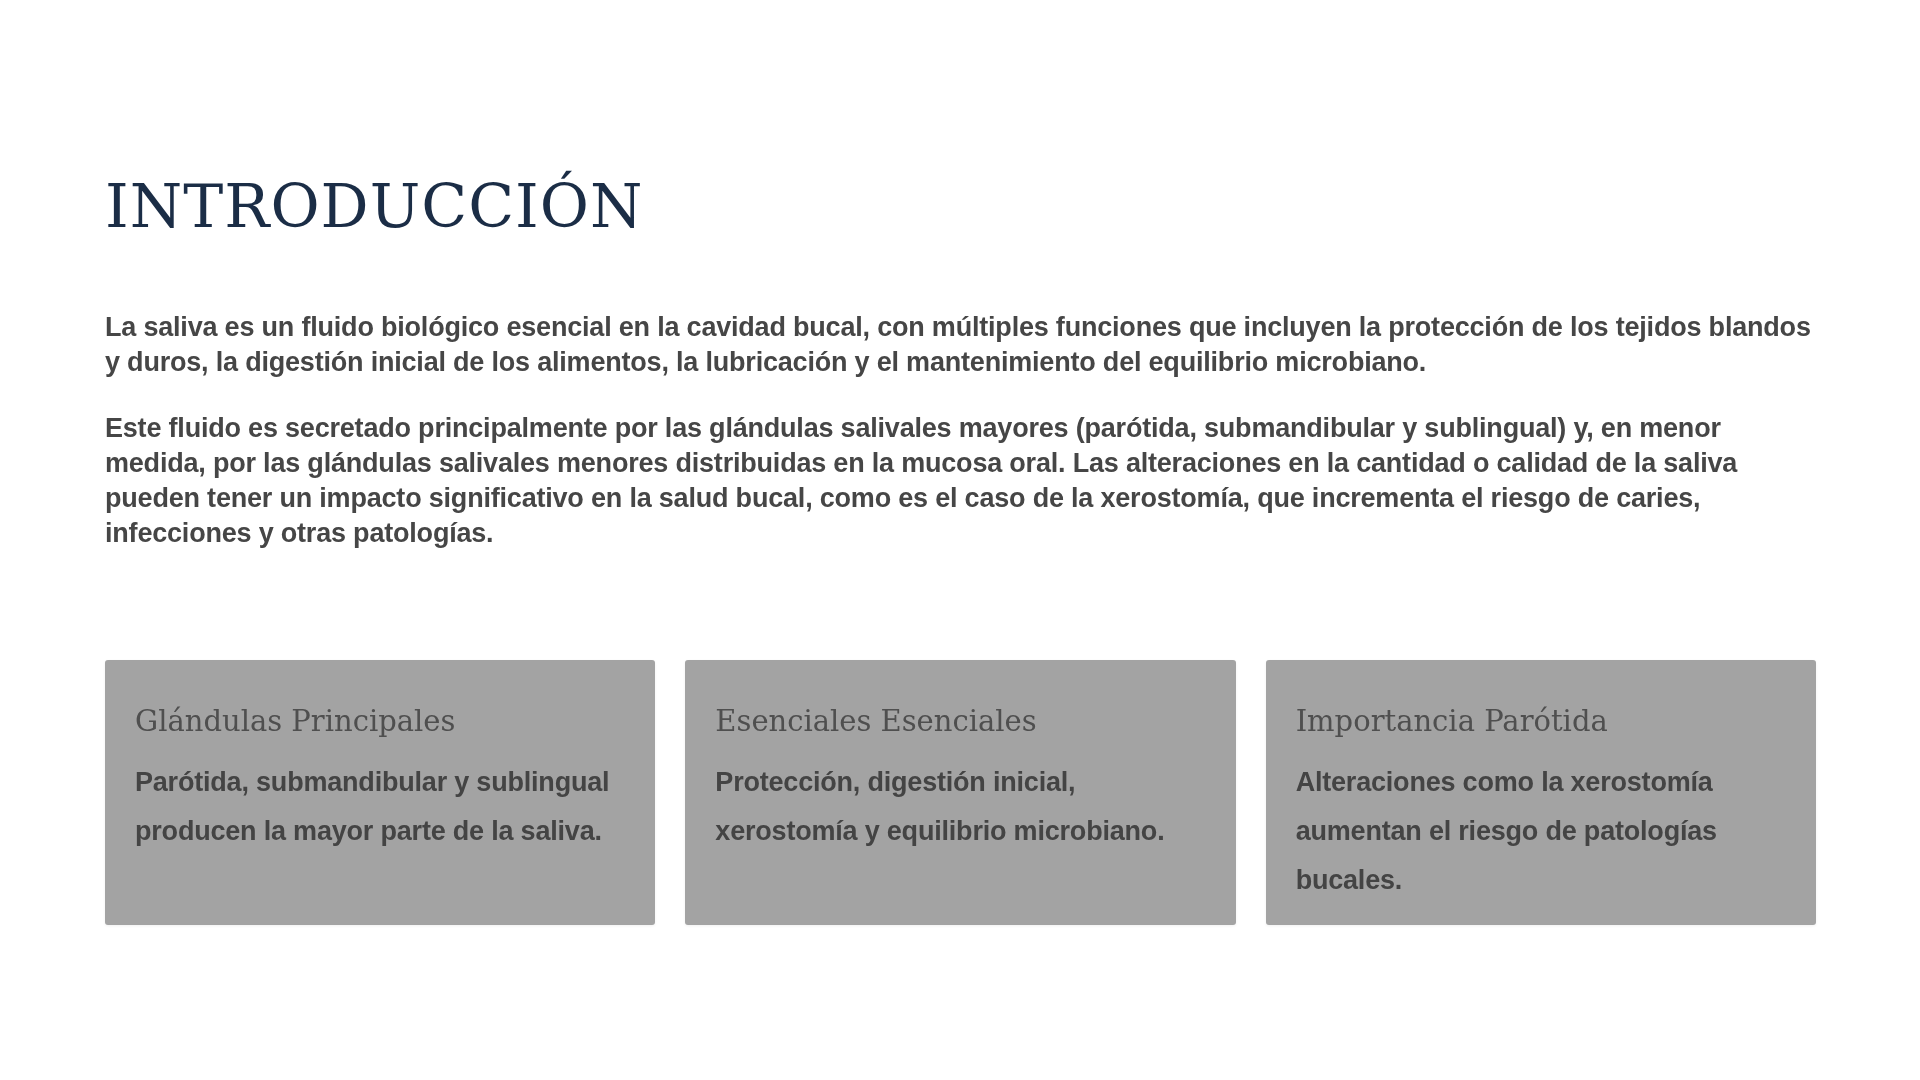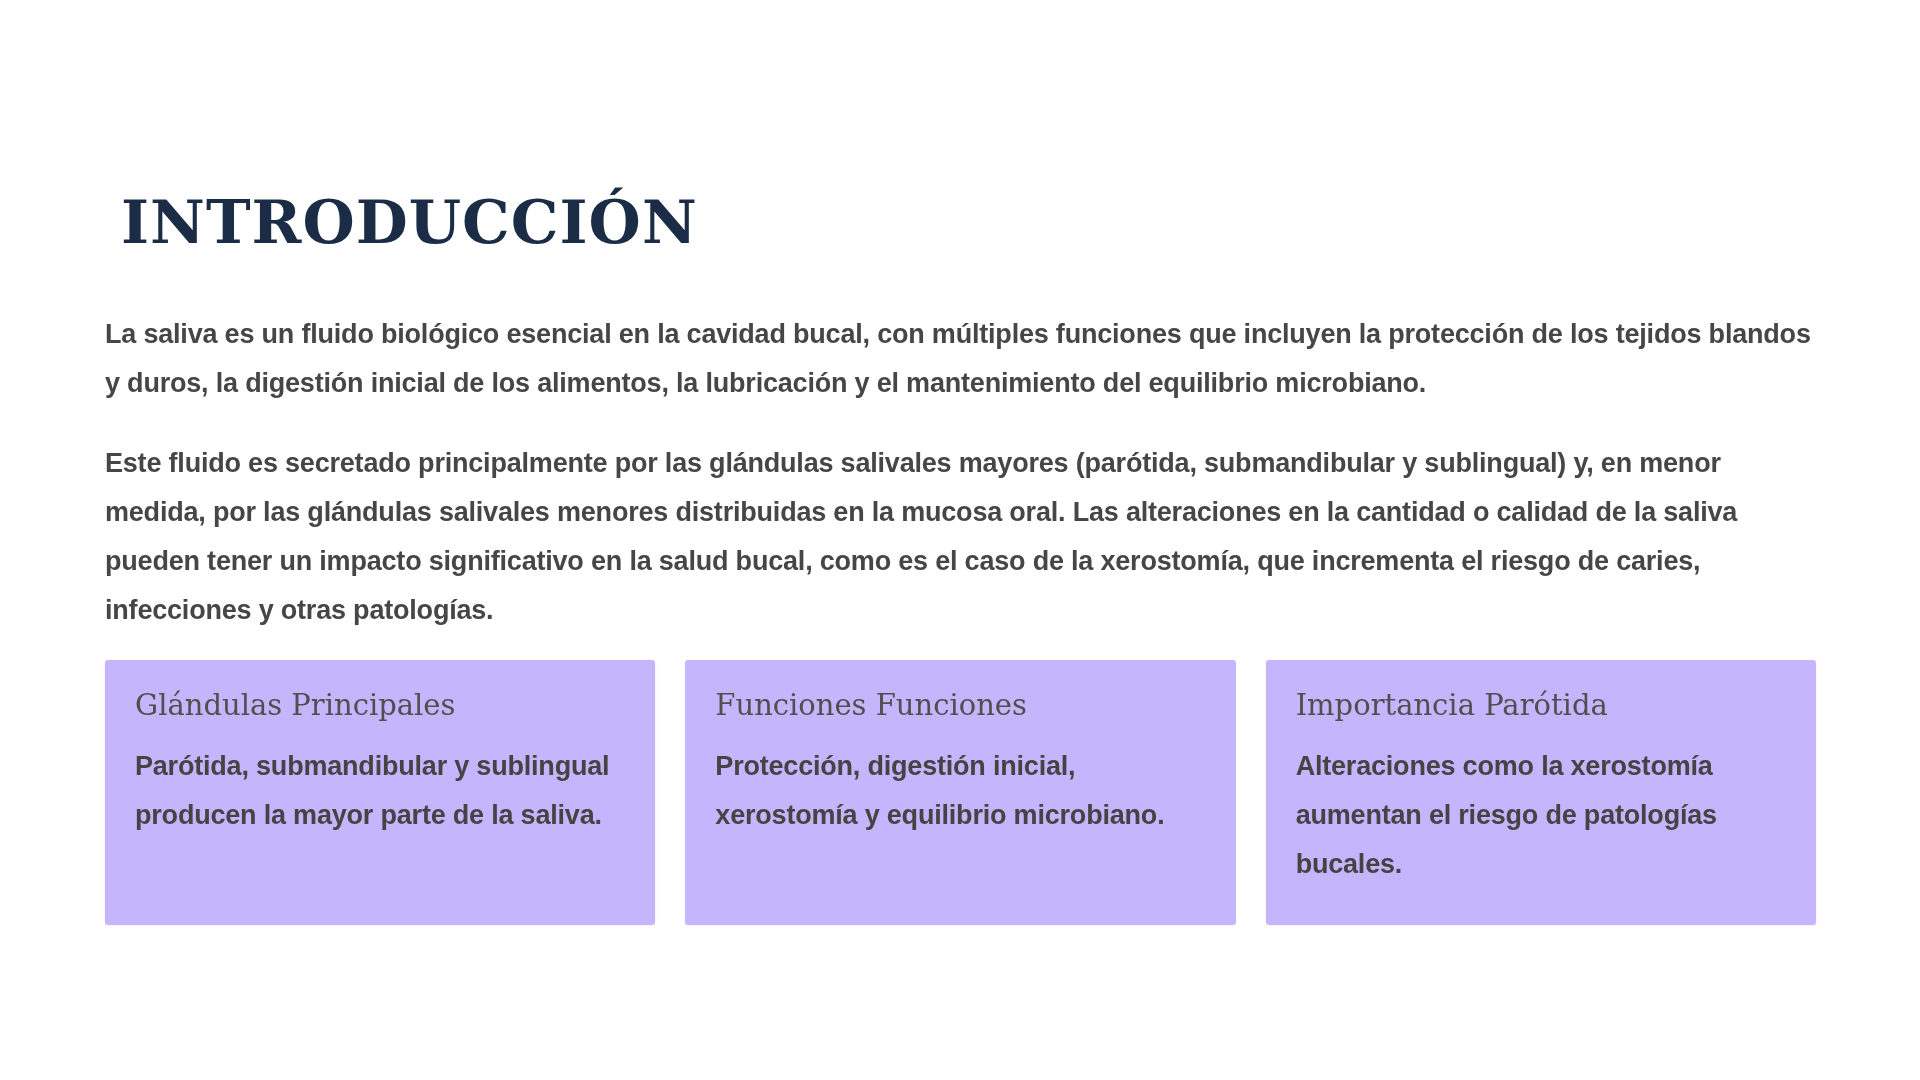--- a/index.html
+++ b/index.html
@@ -6,49 +6,49 @@
     body {
       width: 1920px; height: 1080px; overflow: hidden;
       background: #ffffff;
       position: relative;
     }
     .slide {
       position: absolute; left: 105px; top: 0; width: 1711px;
     }
     .title {
       position: absolute; left: 0; top: 166px;
-      margin: 16px;
+      margin: 0;
       font-family: "DejaVu Serif", "Liberation Serif", serif;
-      font-weight: bold;
+      font-weight: normal;
       font-size: 60px; line-height: 80px;
       letter-spacing: 1px;
       color: #1b2d46;
       white-space: nowrap;
     }
     .intro {
       position: absolute; left: 0; top: 310px; width: 1711px;
     }
     .intro p {
       margin: 0 0 31px 0;
       font-family: "Liberation Sans", "DejaVu Sans", sans-serif;
       font-weight: bold;
-      font-size: 27px; line-height: 49px;
+      font-size: 27px; line-height: 35px;
       color: #464646;
       letter-spacing: -0.2px;
     }
     .cards {
       position: absolute; left: 0; top: 660px; width: 1711px;
       display: flex; gap: 30px;
     }
     .card {
       width: 551px; height: 265px; box-sizing: border-box;
-      background: #c4b5fd;
+      background: #a3a3a3;
       border-radius: 3px;
       box-shadow: 0 1px 3px rgba(0,0,0,0.06);
-      padding: 24px 30px;
+      padding: 40px 30px;
     }
     .card-title {
       margin: 0;
       font-family: "DejaVu Serif", "Liberation Serif", serif;
       font-weight: normal;
       font-size: 29px; line-height: 42px;
       color: #4f4f4f;
     }
     .card-body {
       margin: 16px 0 0 0;
@@ -69,21 +69,21 @@
     <p>La saliva es un fluido biológico esencial en la cavidad bucal, con múltiples funciones que incluyen la protección de los tejidos blandos y duros, la digestión inicial de los alimentos, la lubricación y el mantenimiento del equilibrio microbiano.</p>
     <p>Este fluido es secretado principalmente por las glándulas salivales mayores (parótida, submandibular y sublingual) y, en menor medida, por las glándulas salivales menores distribuidas en la mucosa oral. Las alteraciones en la cantidad o calidad de la saliva pueden tener un impacto significativo en la salud bucal, como es el caso de la xerostomía, que incrementa el riesgo de caries, infecciones y otras patologías.</p>
   </div>
 
   <div class="cards">
     <div class="card">
       <h3 class="card-title">Glándulas Principales</h3>
       <p class="card-body">Parótida, submandibular y sublingual producen la mayor parte de la saliva.</p>
     </div>
     <div class="card">
-      <h3 class="card-title">Funciones Funciones</h3>
+      <h3 class="card-title">Esenciales Esenciales</h3>
       <p class="card-body">Protección, digestión inicial, xerostomía y equilibrio microbiano.</p>
     </div>
     <div class="card">
       <h3 class="card-title">Importancia Parótida</h3>
       <p class="card-body">Alteraciones como la xerostomía aumentan el riesgo de patologías bucales.</p>
     </div>
   </div>
 </div>
 
 </body></html>

